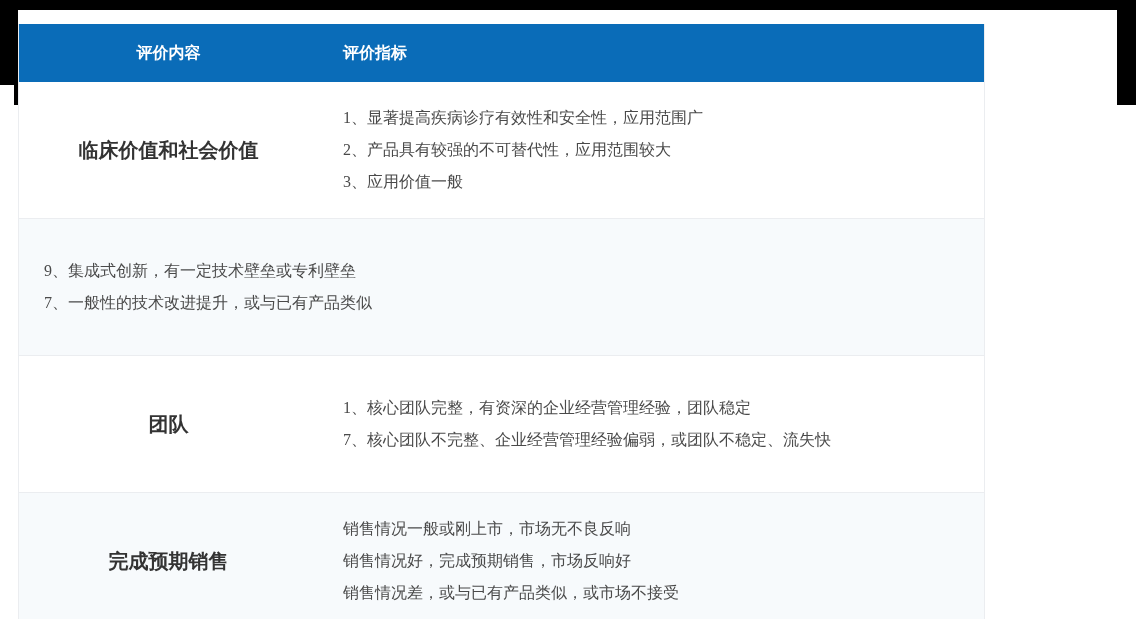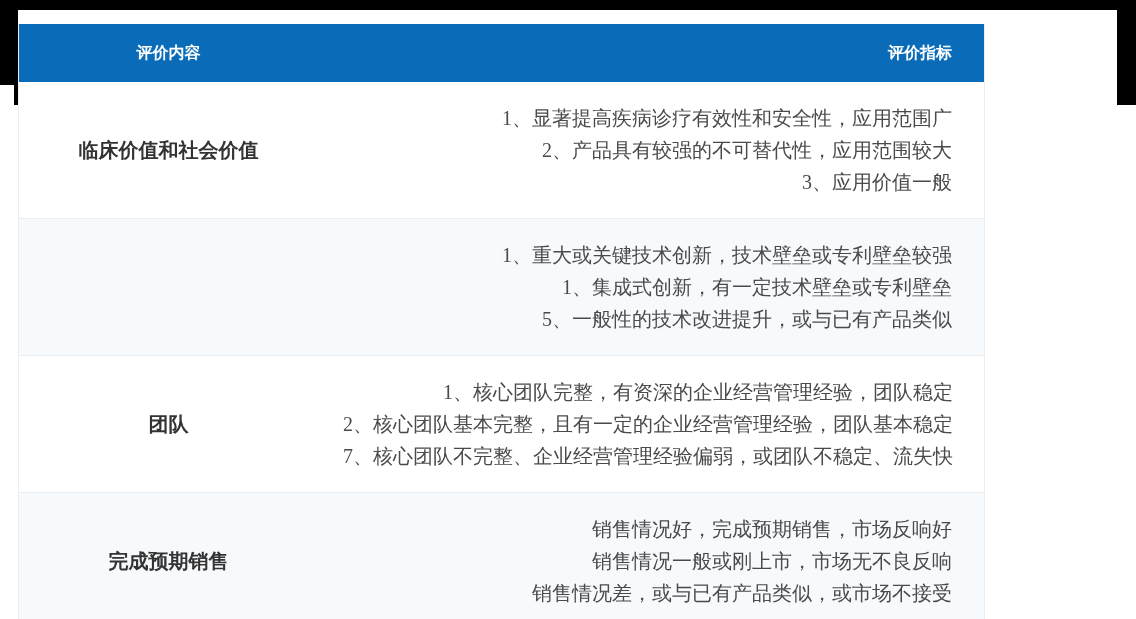--- a/index.html
+++ b/index.html
@@ -34,39 +34,39 @@
     display:flex;
     align-items:center;
     height:58px;
     background:var(--accent,#0a6cb8);
     color:var(--header_text,#ffffff);
     font-size:16px;
     font-weight:bold;
   }
 
   .col1 { flex:0 0 299px; width:299px; text-align:center; }
-  .col2 { flex:1 1 auto; padding-left:25px; padding-right:32px;text-align:right; }
+  .col2 { flex:1 1 auto; padding-left:25px; padding-right:32px; }
 
   .trow {
     display:flex;
     align-items:center;
     height:137px;
     background:#ffffff;
     border-bottom:1px solid var(--border,#ebedf0);
   }
   .trow.alt { background:var(--row_alt_bg,#f7fafc); }
 
   .category {
     font-size:20px;
     font-weight:bold;
     color:var(--text_primary,#333333);
   }
 
   .indicator-line {
-    font-size:20px;
+    font-size:16px;
     line-height:32px;
     color:var(--text_secondary,#4a4a4a);
     white-space:nowrap;
   }
 </style>
 </head>
 <body>
 
 <div class="screen">
 
@@ -86,38 +86,36 @@
       <div class="col1 category">临床价值和社会价值</div>
       <div class="col2">
         <div class="indicator-line">1、显著提高疾病诊疗有效性和安全性，应用范围广</div>
         <div class="indicator-line">2、产品具有较强的不可替代性，应用范围较大</div>
         <div class="indicator-line">3、应用价值一般</div>
       </div>
     </div>
 
     <div class="trow alt">
       <div class="col2">
-        <div class="indicator-line">1、重大或关键技术创新，技术壁垒或专利壁垒较强</div>
-        <div class="indicator-line">1、集成式创新，有一定技术壁垒或专利壁垒</div>
-        <div class="indicator-line">5、一般性的技术改进提升，或与已有产品类似</div>
+        <div class="indicator-line">9、集成式创新，有一定技术壁垒或专利壁垒</div>
+        <div class="indicator-line">7、一般性的技术改进提升，或与已有产品类似</div>
       </div>
     </div>
 
     <div class="trow">
       <div class="col1 category">团队</div>
       <div class="col2">
         <div class="indicator-line">1、核心团队完整，有资深的企业经营管理经验，团队稳定</div>
-        <div class="indicator-line">2、核心团队基本完整，且有一定的企业经营管理经验，团队基本稳定</div>
         <div class="indicator-line">7、核心团队不完整、企业经营管理经验偏弱，或团队不稳定、流失快</div>
       </div>
     </div>
 
     <div class="trow alt">
       <div class="col1 category">完成预期销售</div>
       <div class="col2">
+        <div class="indicator-line">销售情况一般或刚上市，市场无不良反响</div>
         <div class="indicator-line">销售情况好，完成预期销售，市场反响好</div>
-        <div class="indicator-line">销售情况一般或刚上市，市场无不良反响</div>
         <div class="indicator-line">销售情况差，或与已有产品类似，或市场不接受</div>
       </div>
     </div>
 
   </div>
 </div>
 
 </body></html>

